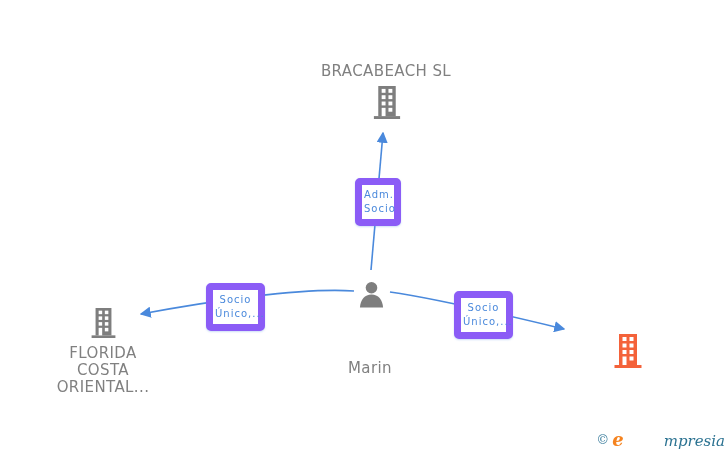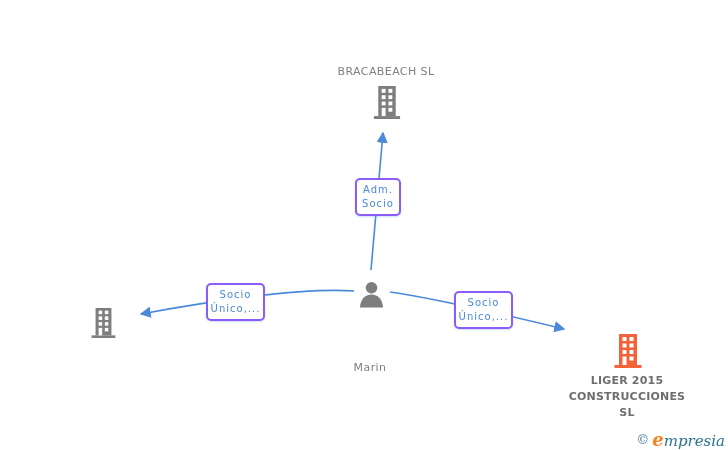--- a/index.html
+++ b/index.html
@@ -7,53 +7,53 @@
     position:relative;
     width:728px;height:450px;
     background:#ffffff;
     overflow:hidden;
     font-family:"DejaVu Sans","Liberation Sans",sans-serif;
   }
   .abs{position:absolute;}
   svg.edge-layer{position:absolute;left:0;top:0;width:728px;height:450px;}
   .node-label{
     color:#808080;
-    font-size:11px;
+    font-size:15px;
     letter-spacing:.4px;
     text-align:center;
     line-height:17px;
     white-space:nowrap;
   }
   .node-label div{white-space:nowrap;}
   .person-label{line-height:14px;}
   .focus-label{font-weight:bold;color:#6e6e6e;line-height:16px;letter-spacing:.2px;}
   .rel-box{
     box-sizing:border-box;
     background:#ffffff;
-    border:2px solid #8b5cf6;
+    border:7px solid #8b5cf6;
     border-radius:5px;
     box-shadow:0 1px 2px rgba(110,160,230,.35);
     color:#4a89dc;
     font-size:10px;
     line-height:14px;
     letter-spacing:1px;
     text-align:center;
     padding:3px 2px;
     cursor:pointer;
   }
   .node{cursor:pointer;}
   .logo{
     font-family:"DejaVu Serif","Liberation Serif",serif;
     font-style:italic;
     white-space:nowrap;
     cursor:pointer;
   }
   .logo .c{color:#3d7f9e;font-style:normal;font-size:13px;vertical-align:2px;margin-right:3px;}
   .logo .e{color:#f5831f;font-size:18px;font-weight:bold;}
-  .logo .rest{color:#2b7291;font-size:15px;}
+  .logo .rest{color:#2b7291;font-size:15px;margin-left:40px;}
 </style>
 </head>
 <body>
 
 <div id="canvas">
 
   <svg class="edge-layer">
     <defs>
       <marker id="arrow" viewBox="0 0 8 8" refX="7" refY="4" markerWidth="7" markerHeight="7" orient="auto">
         <path d="M0,0 L8,4 L0,8 Z" fill="#4a89dc"></path>
@@ -114,40 +114,40 @@
       <rect x="9.5" y="3" width="4" height="4"></rect>
         <rect x="16.5" y="3" width="4" height="4"></rect>
       <rect x="9.5" y="9.5" width="4" height="4"></rect>
         <rect x="16.5" y="9.5" width="4" height="4"></rect>
       <rect x="9.5" y="16" width="4" height="4"></rect>
         <rect x="16.5" y="16" width="4" height="4"></rect>
       <rect x="9.5" y="22.5" width="4" height="8.5"></rect>
         <rect x="16.5" y="22.5" width="4" height="4"></rect>
     </g>
   </svg>
+  <div class="abs node" style="left:43px;top:345px;width:120px;">
+    <div class="node-label">
+      <div>FLORIDA</div>
+      <div>COSTA</div>
+      <div>ORIENTAL...</div>
+    </div>
+  </div>
 
   <svg class="abs" style="left:613px;top:334px;" width="30" height="34" viewBox="0 0 30 34">
     <rect x="1.5" y="31" width="27" height="3" fill="#f4623a"></rect>
     <rect x="6" y="0" width="18" height="31" fill="#f4623a"></rect>
     <g fill="#ffffff">
       <rect x="9.5" y="3" width="4" height="4"></rect>
         <rect x="16.5" y="3" width="4" height="4"></rect>
       <rect x="9.5" y="9.5" width="4" height="4"></rect>
         <rect x="16.5" y="9.5" width="4" height="4"></rect>
       <rect x="9.5" y="16" width="4" height="4"></rect>
         <rect x="16.5" y="16" width="4" height="4"></rect>
       <rect x="9.5" y="22.5" width="4" height="8.5"></rect>
         <rect x="16.5" y="22.5" width="4" height="4"></rect>
     </g>
   </svg>
-  <div class="abs node" style="left:552px;top:373px;width:150px;">
-    <div class="node-label focus-label">
-      <div>LIGER 2015</div>
-      <div>CONSTRUCCIONES</div>
-      <div>SL</div>
-    </div>
-  </div>
 
   <div class="abs logo" style="right:3px;top:429px;">
     <span class="c">©</span><span class="e">e</span><span class="rest">mpresia</span>
   </div>
 
 </div>
 
 </body></html>

